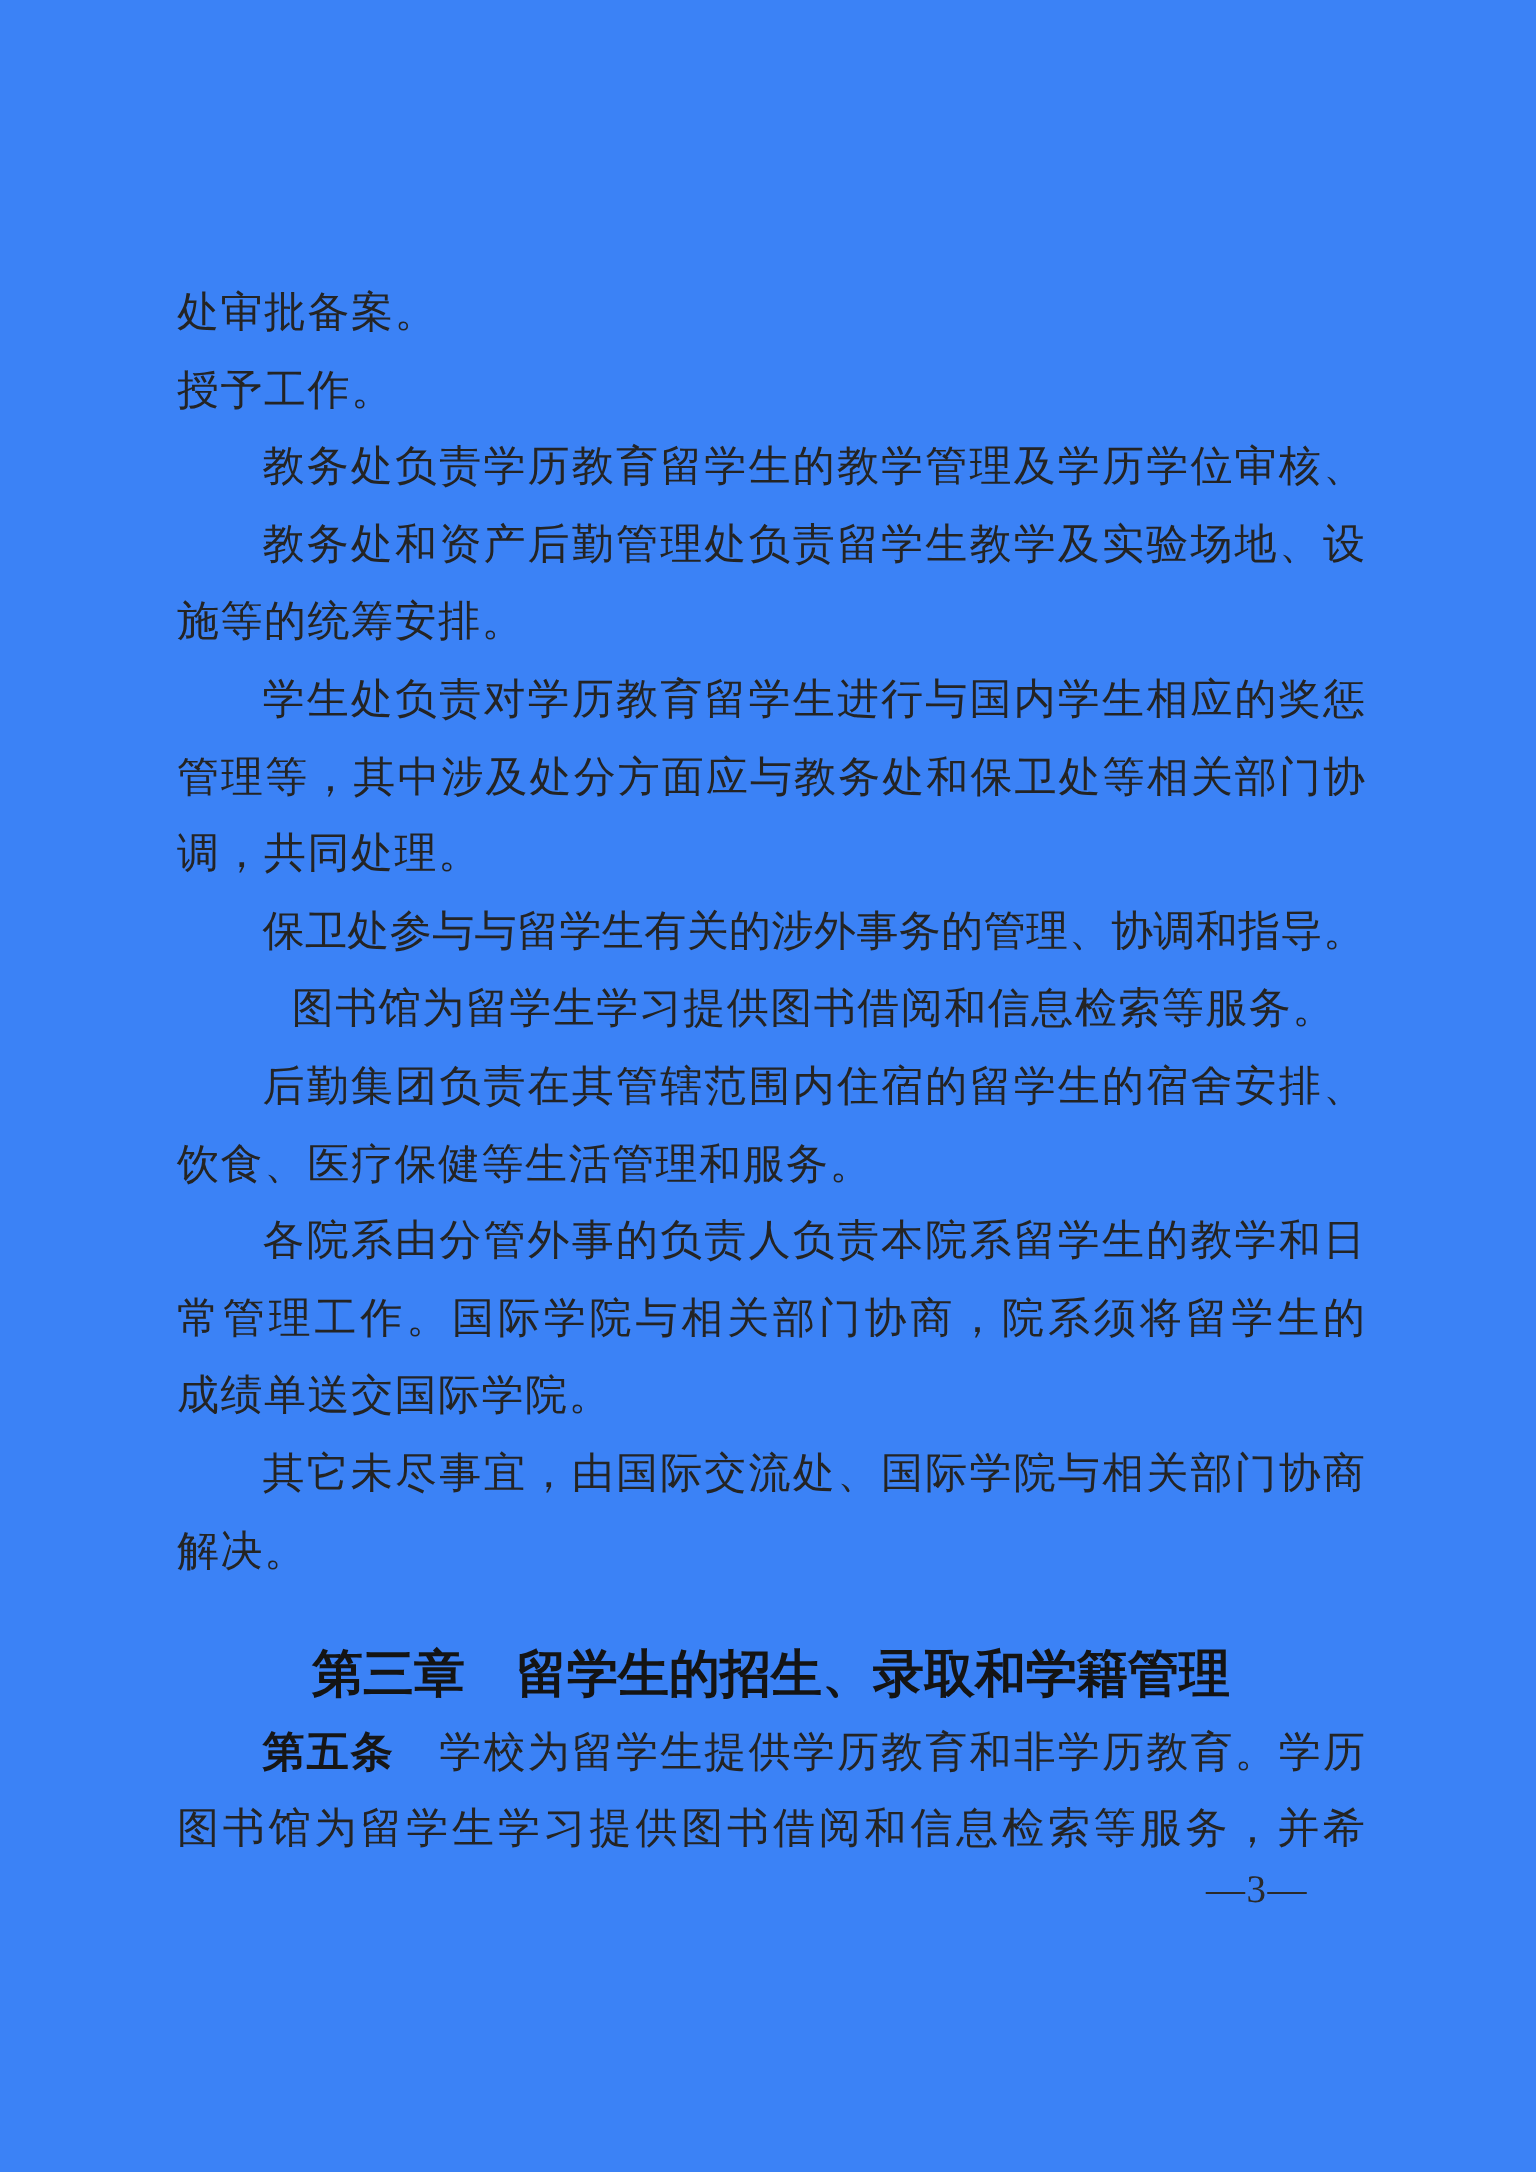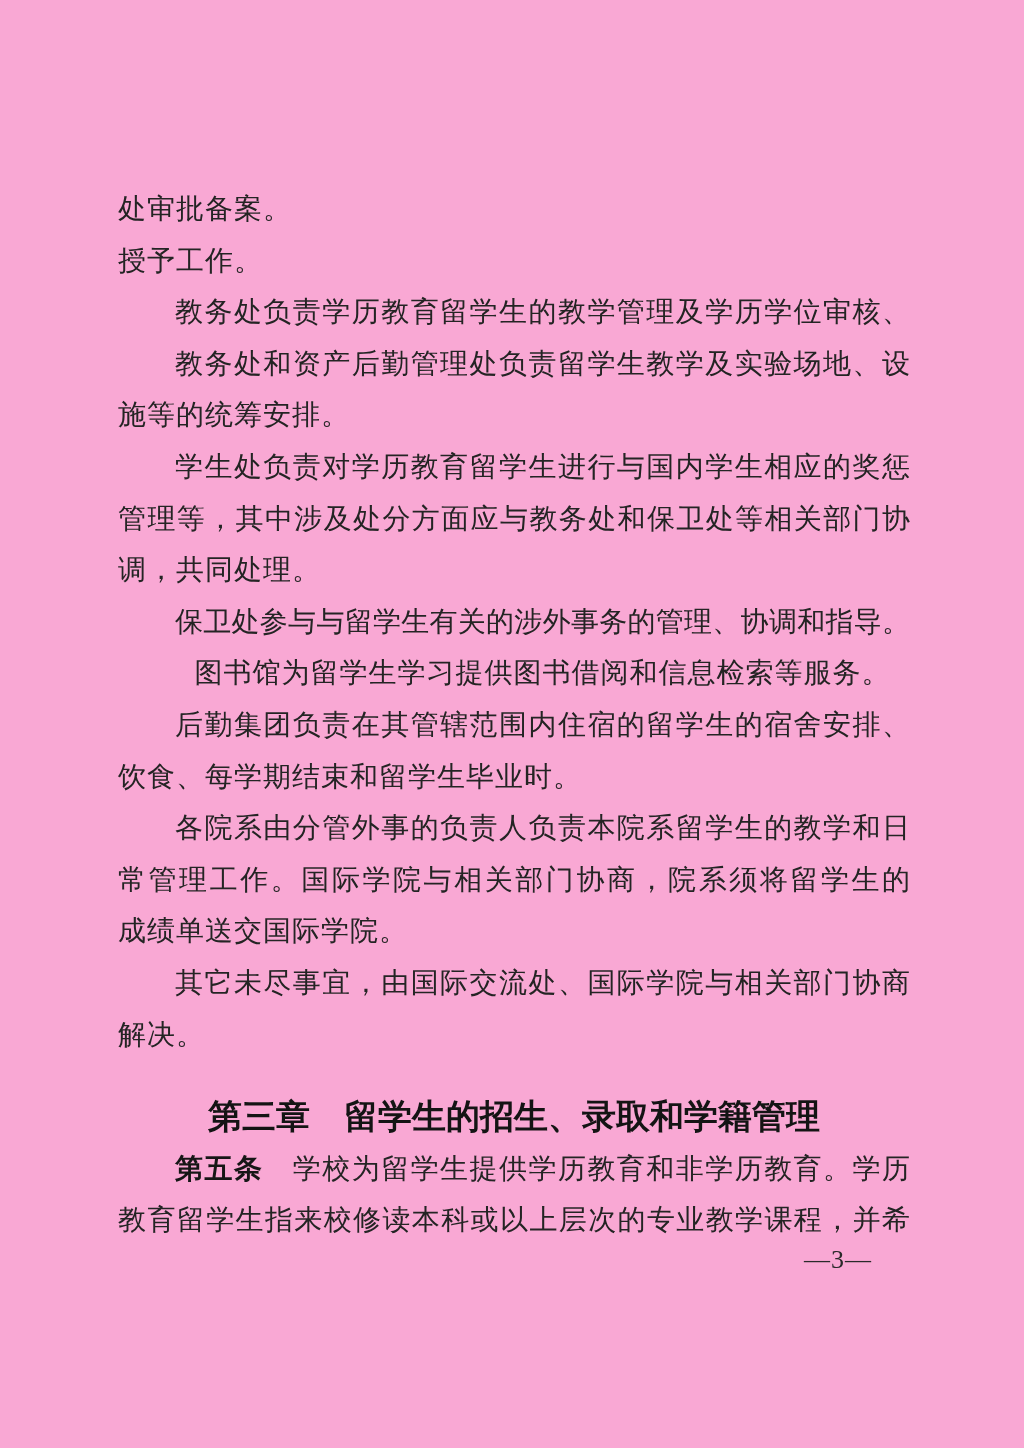--- a/index.html
+++ b/index.html
@@ -4,21 +4,21 @@
 <style>
   html, body {
     margin: 0;
     padding: 0;
     background: #ffffff;
   }
   .page {
     position: relative;
     width: 1024px;
     height: 1448px;
-    background: #f9a8d4;
+    background: #3b82f6;
     overflow: hidden;
     font-family: "Liberation Serif", serif;
     color: #242424;
   }
   .text-block {
     position: absolute;
     left: 118px;
     top: 183px;
     width: 792px;
     font-size: 28px;
@@ -78,24 +78,24 @@
       <div class="line"><span>授予工作。</span></div>
       <div class="line indent fill"><span>教务处负责学历教育留学生的教学管理及学历学位审核、</span></div>
       <div class="line indent fill"><span>教务处和资产后勤管理处负责留学生教学及实验场地、设</span></div>
       <div class="line"><span>施等的统筹安排。</span></div>
       <div class="line indent fill"><span>学生处负责对学历教育留学生进行与国内学生相应的奖惩</span></div>
       <div class="line fill"><span>管理等，其中涉及处分方面应与教务处和保卫处等相关部门协</span></div>
       <div class="line"><span>调，共同处理。</span></div>
       <div class="line indent fill"><span>保卫处参与与留学生有关的涉外事务的管理、协调和指导。</span></div>
       <div class="line indent"><span>图书馆为留学生学习提供图书借阅和信息检索等服务。</span></div>
       <div class="line indent fill"><span>后勤集团负责在其管辖范围内住宿的留学生的宿舍安排、</span></div>
-      <div class="line"><span>饮食、每学期结束和留学生毕业时。</span></div>
+      <div class="line"><span>饮食、医疗保健等生活管理和服务。</span></div>
       <div class="line indent fill"><span>各院系由分管外事的负责人负责本院系留学生的教学和日</span></div>
       <div class="line fill"><span>常管理工作。国际学院与相关部门协商，院系须将留学生的</span></div>
       <div class="line"><span>成绩单送交国际学院。</span></div>
       <div class="line indent fill"><span>其它未尽事宜，由国际交流处、国际学院与相关部门协商</span></div>
       <div class="line"><span>解决。</span></div>
       <div class="line chapter"><span>第三章　留学生的招生、录取和学籍管理</span></div>
       <div class="line indent fill"><span class="emph">第五条</span><span>　学校为留学生提供学历教育和非学历教育。学历</span></div>
-      <div class="line fill"><span>教育留学生指来校修读本科或以上层次的专业教学课程，并希</span></div>
+      <div class="line fill"><span>图书馆为留学生学习提供图书借阅和信息检索等服务，并希</span></div>
     </div>
   <div class="page-number">—3—</div>
 </div>
 
 </body></html>

